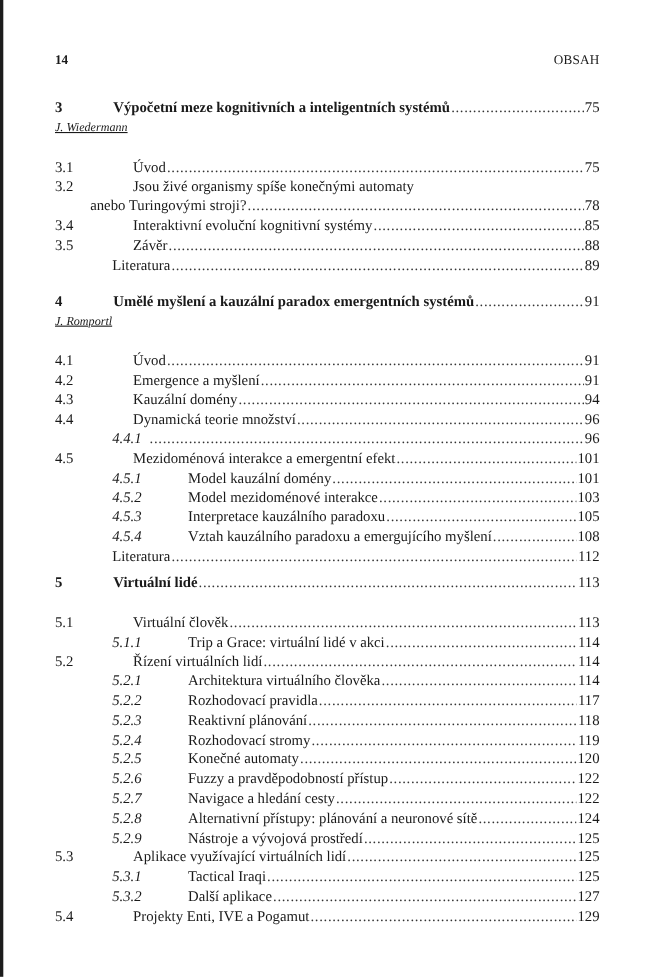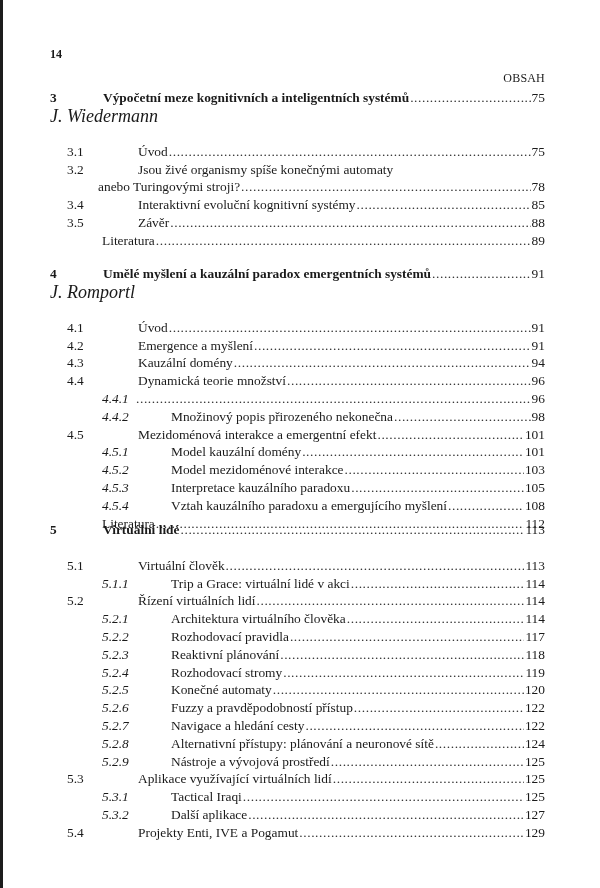--- a/index.html
+++ b/index.html
@@ -4,34 +4,34 @@
 <style>
   html, body { margin: 0; padding: 0; }
   body {
     width: 600px; height: 888px; background: #ffffff; position: relative; overflow: hidden;
     font-family: "Liberation Serif", "DejaVu Serif", serif; color: #1a1a1a;
   }
   .left-edge { position: absolute; left: 0; top: 0; width: 3px; height: 888px; background: #1c1c1c; }
   .page { position: absolute; left: 0; top: 0; width: 600px; height: 888px; }
   .header { position: absolute; top: 47px; left: 50px; right: 55px; height: 16px; font-size: 12px; }
   .header .pnum { position: absolute; left: 0; top: 0; font-weight: bold; }
-  .header .title { position: absolute; right: 0; top: 0; letter-spacing: 0.2px; margin-top: 24px; }
+  .header .title { position: absolute; right: 0; top: 0; letter-spacing: 0.2px; }
   .toc { position: absolute; left: 50px; width: 495px; }
   .row { position: relative; display: flex; align-items: baseline; height: 17.8px; font-size: 13.4px; line-height: 17.8px; white-space: nowrap; }
   .row .num { flex: 0 0 auto; }
   .row .text { flex: 0 0 auto; margin-left: 36px; }
   .row .dots { flex: 1 1 auto; overflow: hidden; margin: 0 1px; letter-spacing: 0.6px; color: #333; }
   .row .dots::before { content: "................................................................................................................................................................................"; }
   .row .page-no { flex: 0 0 auto; text-align: right; }
   .chapter .num { width: 17px; font-weight: bold; }
   .chapter .text { font-weight: bold; }
-  .author { font-style: italic; font-size: 18px; height: 18px; line-height: 18px; }
-  .sec .num { width: 35px; margin-left: 17px; }
+  .author { font-style: italic; font-size: 11px; height: 18px; line-height: 18px; text-decoration: underline; }
+  .sec .num { width: 35px; }
   .subsec .num { width: 33px; margin-left: 52px; font-style: italic; }
-  .cont .text { margin-left: 48px; }
+  .cont .text { margin-left: 32px; }
   .lit .text { margin-left: 52px; }
   .gap { height: 18px; }
 </style>
 </head>
 <body>
 
 <div class="left-edge"></div>
 
 <div class="page">
   <div class="header">
@@ -113,26 +113,20 @@
         <span class="num">4.4</span>
         <span class="text">Dynamická teorie množství</span>
         <span class="dots"></span>
         <span class="page-no">96</span>
       </div>
     <div class="row subsec">
         <span class="num">4.4.1</span>
         <span class="dots"></span>
         <span class="page-no">96</span>
       </div>
-    <div class="row subsec">
-        <span class="num">4.4.2</span>
-        <span class="text">Množinový popis přirozeného nekonečna</span>
-        <span class="dots"></span>
-        <span class="page-no">98</span>
-      </div>
     <div class="row sec">
         <span class="num">4.5</span>
         <span class="text">Mezidoménová interakce a emergentní efekt</span>
         <span class="dots"></span>
         <span class="page-no">101</span>
       </div>
     <div class="row subsec">
         <span class="num">4.5.1</span>
         <span class="text">Model kauzální domény</span>
         <span class="dots"></span>

